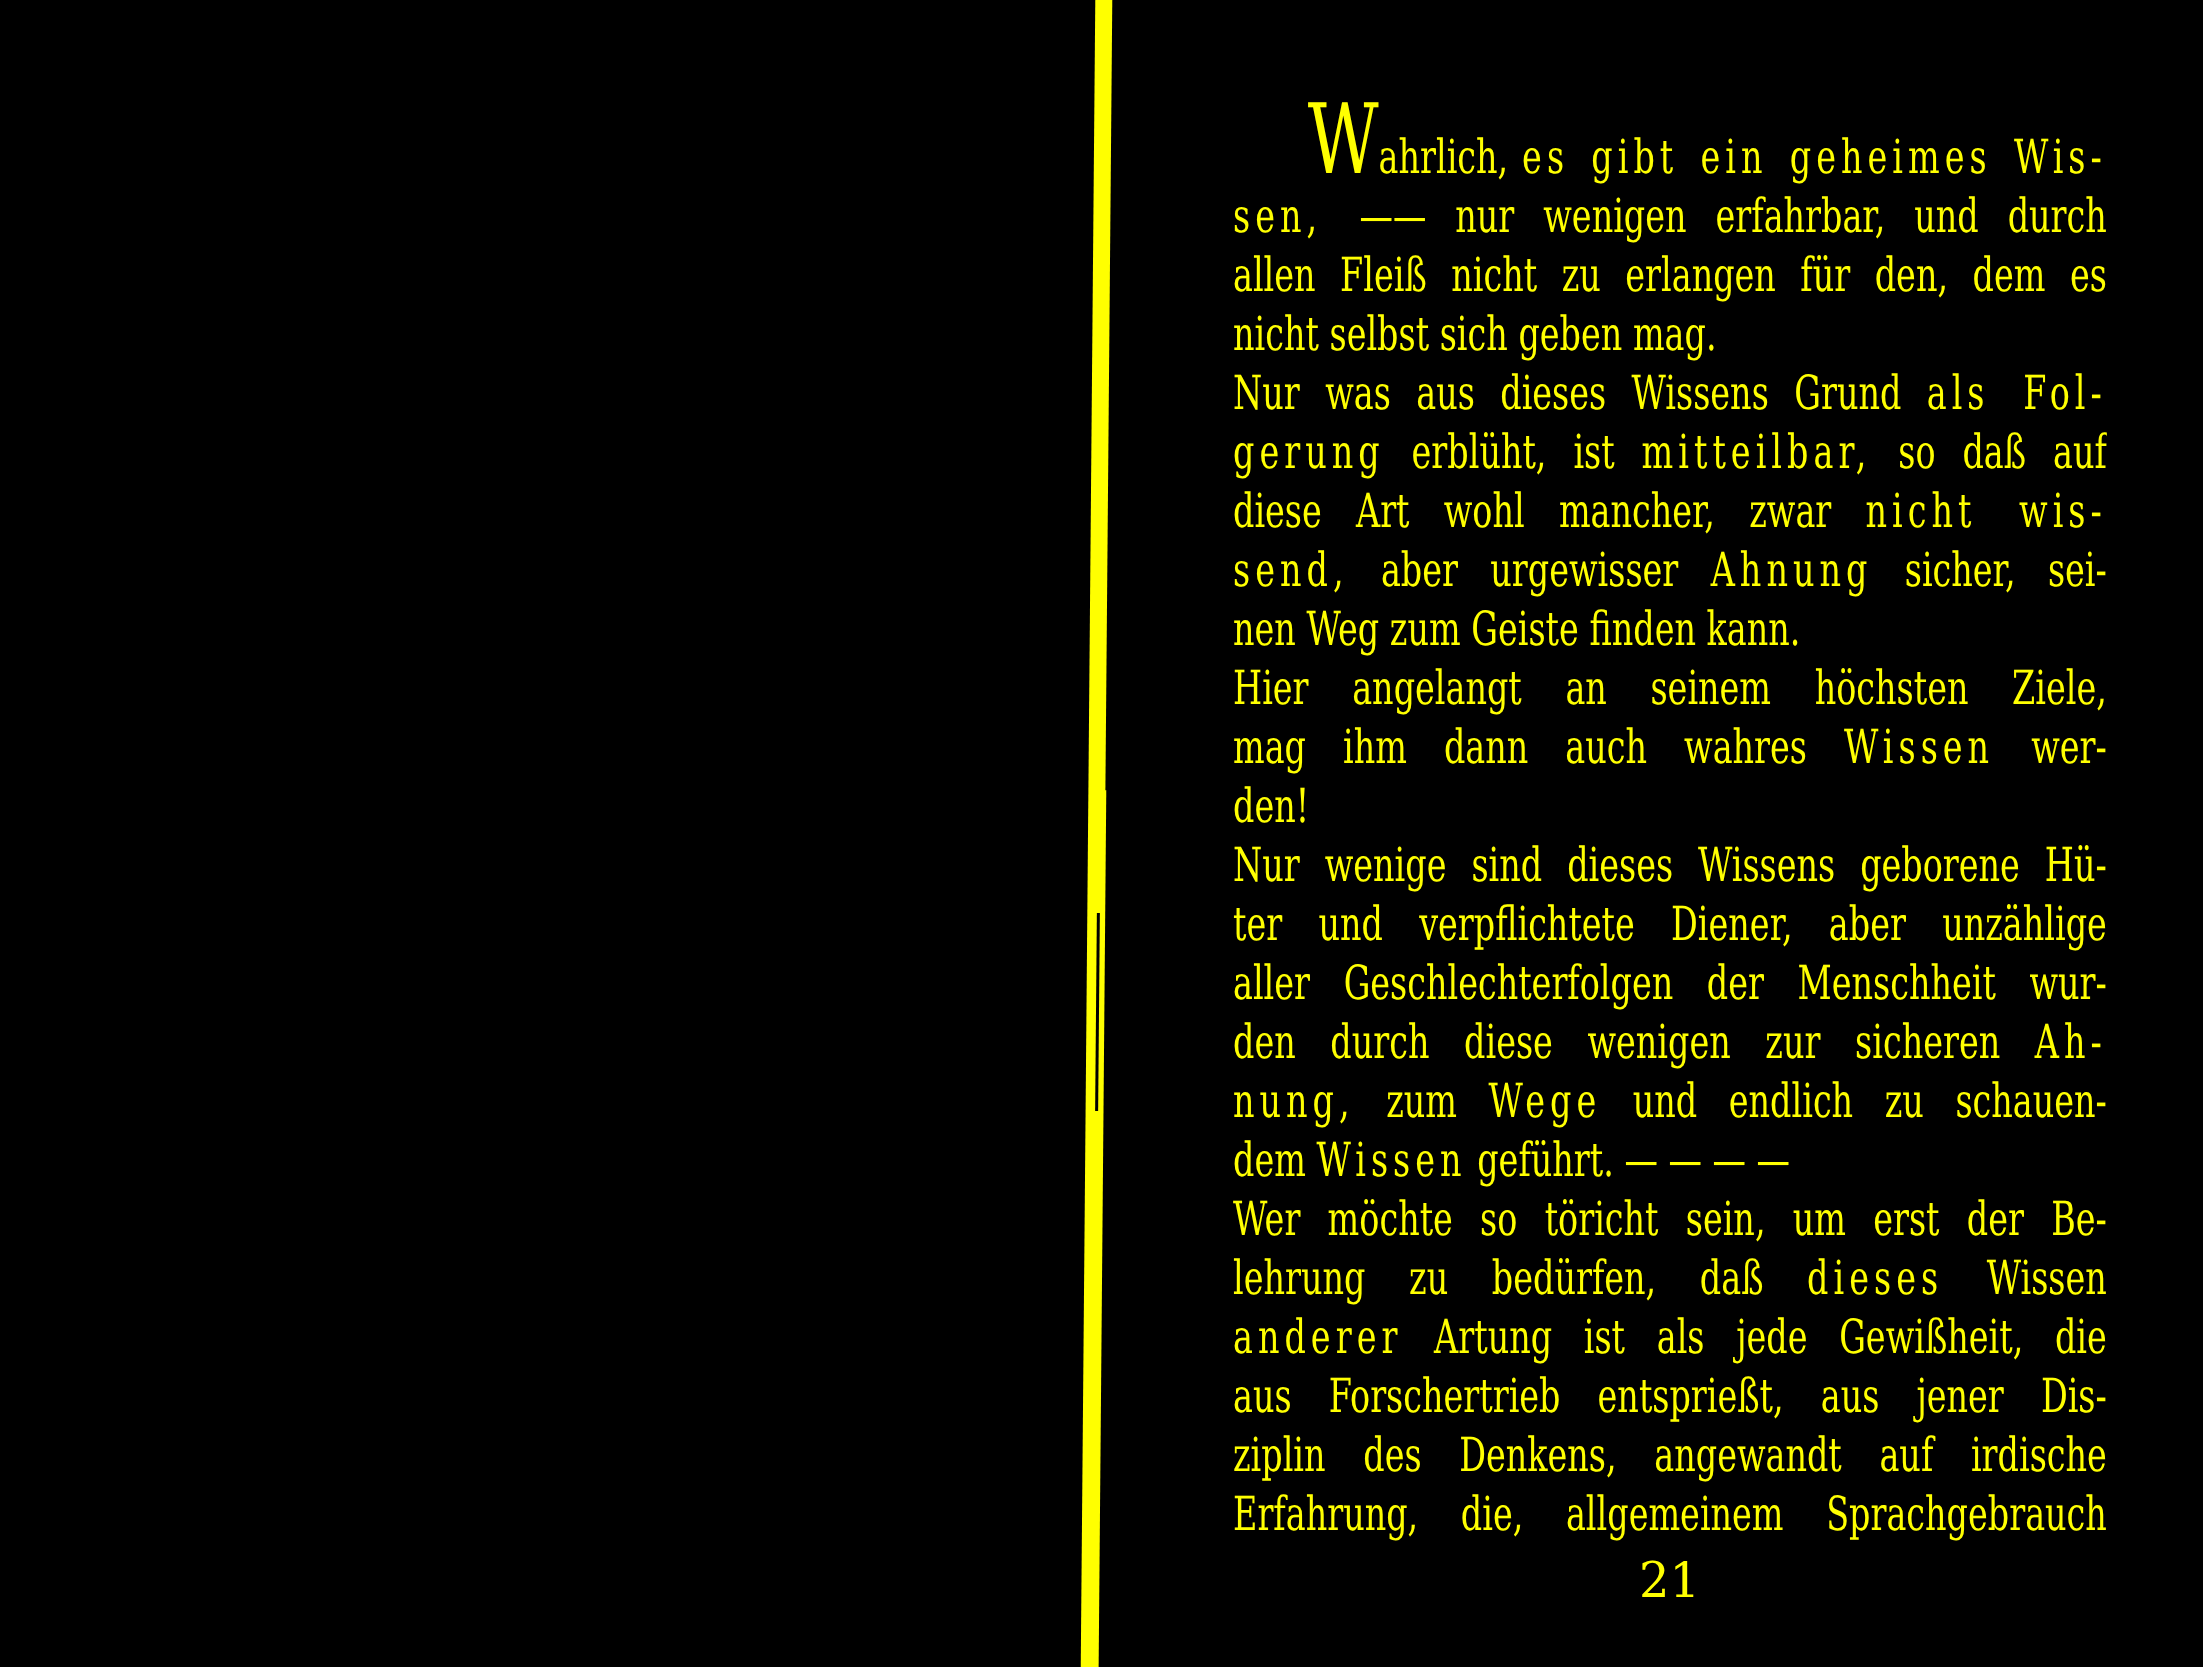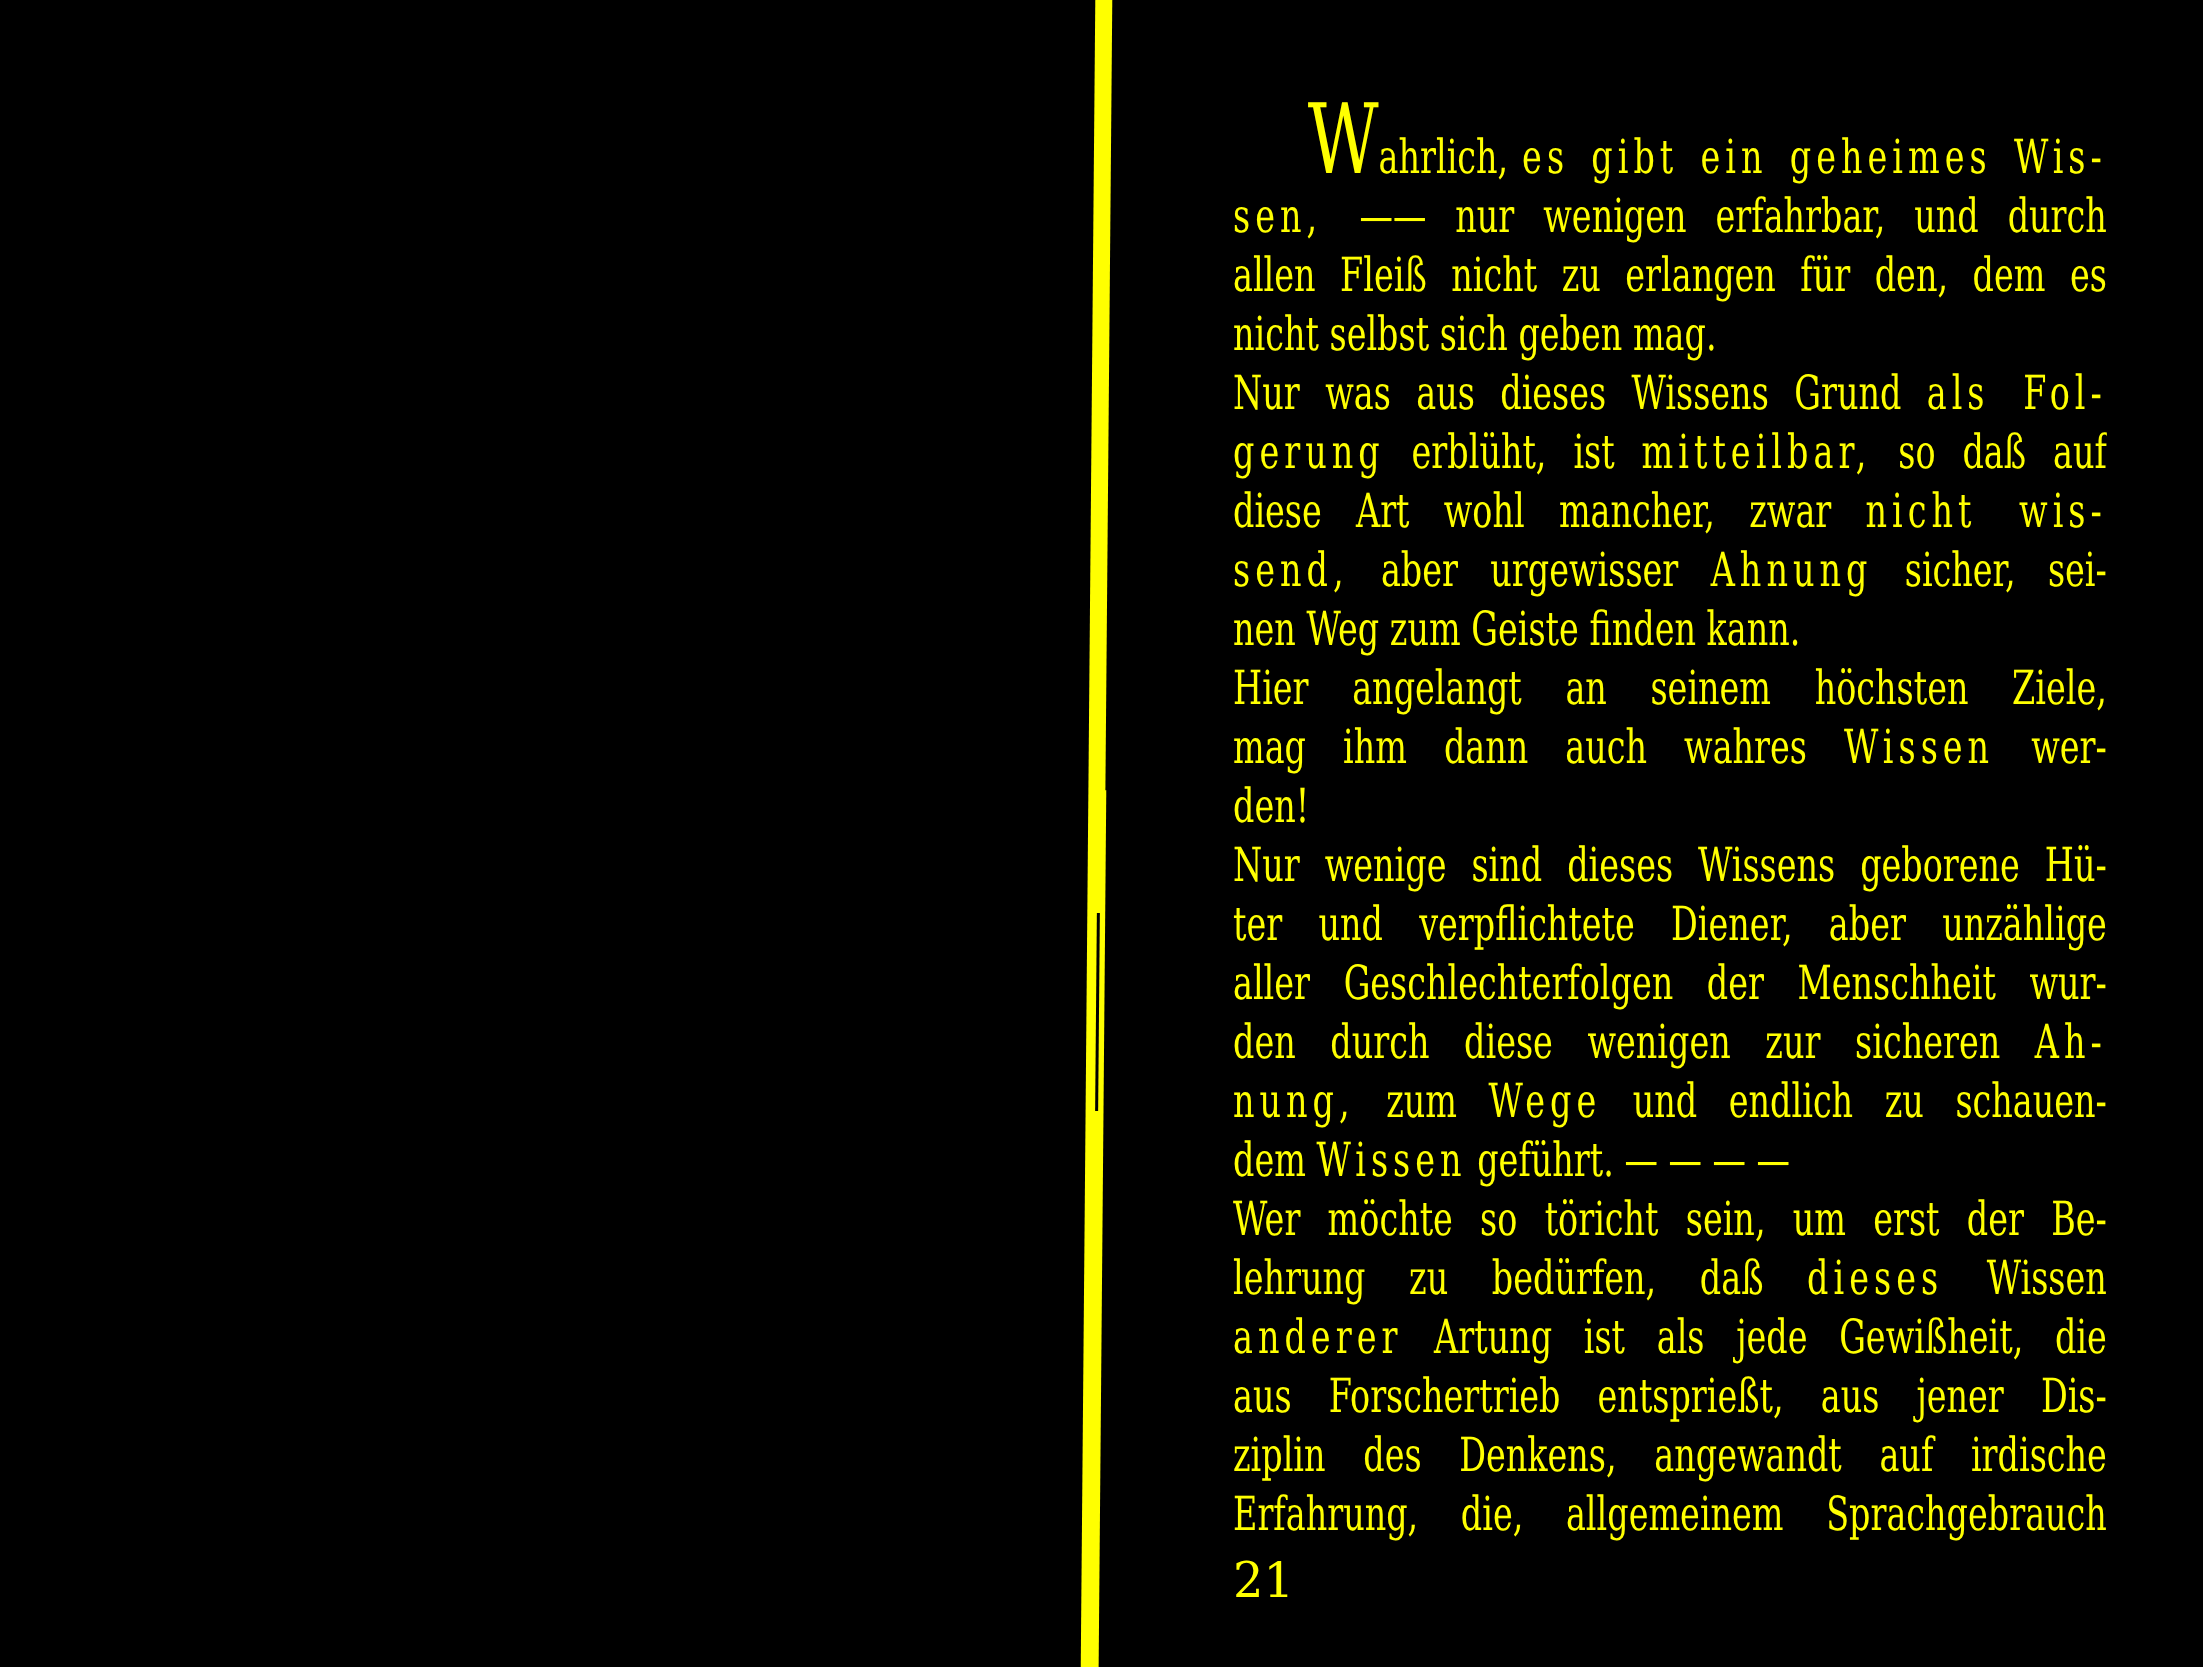--- a/index.html
+++ b/index.html
@@ -52,21 +52,21 @@
   
   .sp { letter-spacing: 0.15em; word-spacing: 0.10em; }
 
   
   .initial { font-size: 97px; line-height: 0; }
 
   .page-number {
     position: absolute;
     left: 1233px; top: 1554px;
     width: 873px;
-    text-align: left;
+    text-align: center;
     color: #ffff00;
     font-size: 48px;
     line-height: 53px;
   }
 
   .blank-left-page {
     position: absolute;
     left: 0; top: 0;
     width: 1088px; height: 1668px;
     background: #000000;

